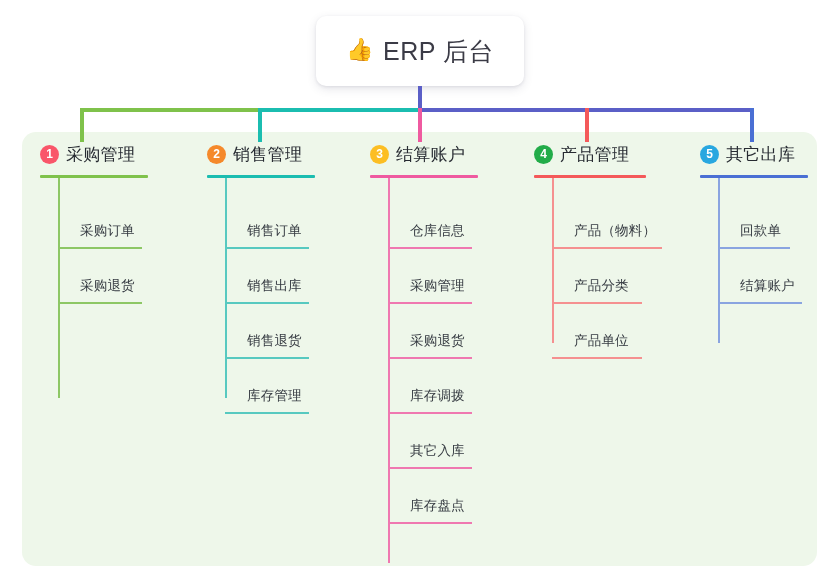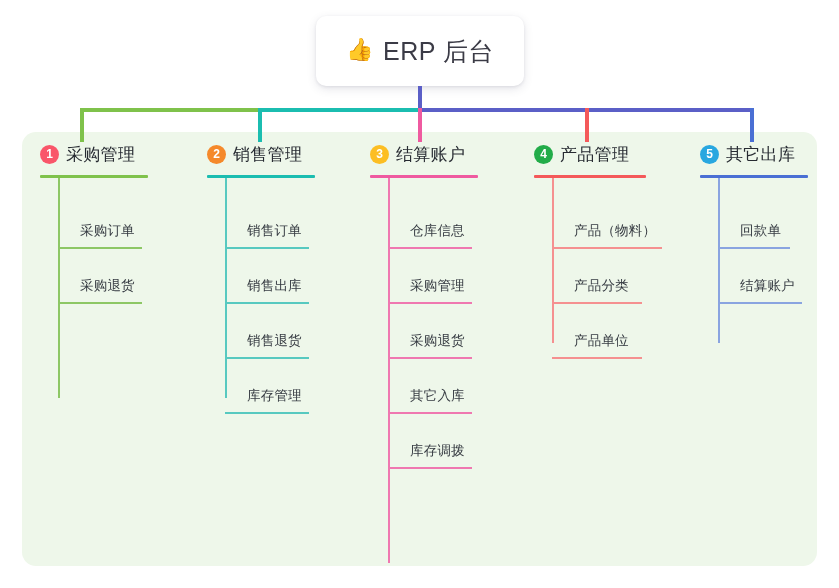--- a/index.html
+++ b/index.html
@@ -242,25 +242,29 @@
           </div>
           <div class="leaf">
             <span class="leaf-text">采购管理</span>
             <div class="leaf-rule" style="width: 84px; background: rgb(239, 120, 176);"></div>
           </div>
           <div class="leaf">
             <span class="leaf-text">采购退货</span>
             <div class="leaf-rule" style="width: 84px; background: rgb(239, 120, 176);"></div>
           </div>
           <div class="leaf">
+            <span class="leaf-text">库存调拨</span>
+            <div class="leaf-rule" style="width: 84px; background: rgb(239, 120, 176);"></div>
+          </div>
+          <div class="leaf">
             <span class="leaf-text">其它入库</span>
             <div class="leaf-rule" style="width: 84px; background: rgb(239, 120, 176);"></div>
           </div>
           <div class="leaf">
-            <span class="leaf-text">库存调拨</span>
+            <span class="leaf-text">库存盘点</span>
             <div class="leaf-rule" style="width: 84px; background: rgb(239, 120, 176);"></div>
           </div>
         </div>
       </div>
       <div class="col" style="left: 534px; width: 160px;">
         <div class="col-head">
           <span class="badge" style="background: rgb(34, 172, 73);">4</span>
           <span class="col-title">产品管理</span>
         </div>
         <div class="col-rule" style="width: 112px; background: rgb(244, 89, 90);"></div>

